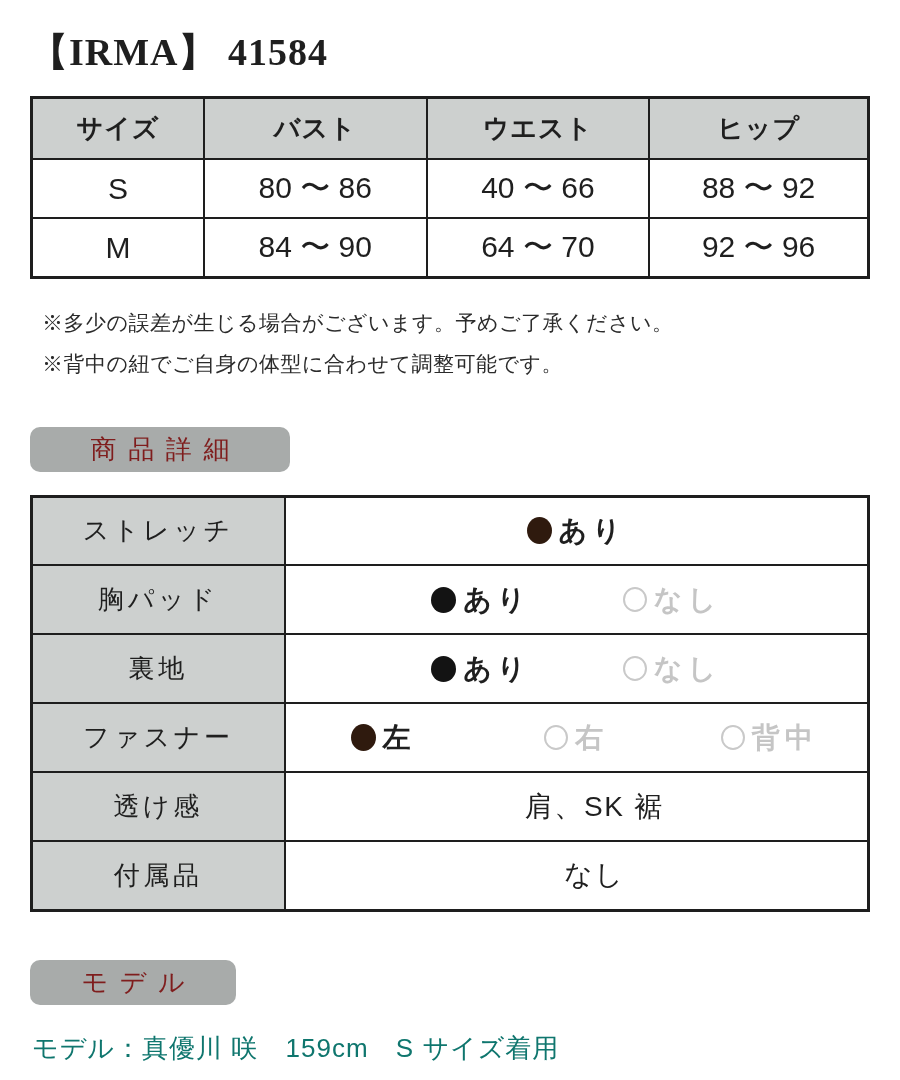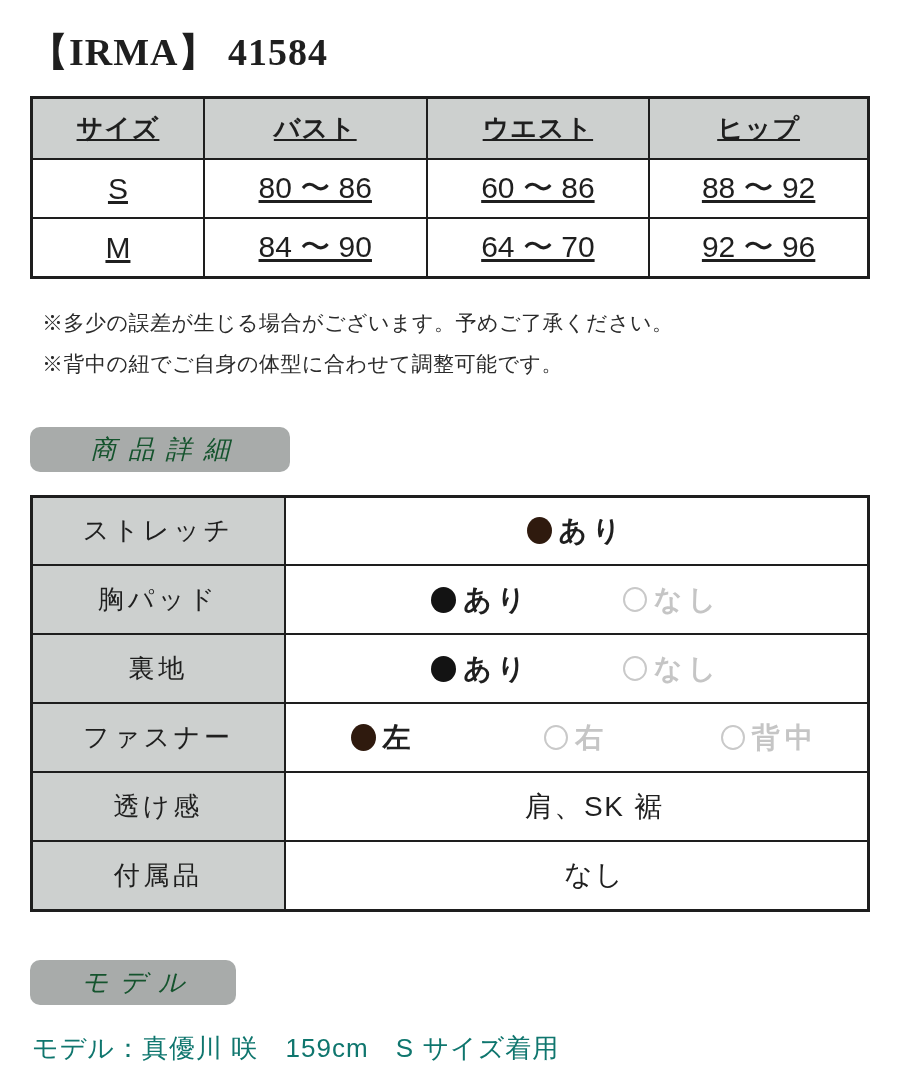--- a/index.html
+++ b/index.html
@@ -28,21 +28,20 @@
     width: 840px;
     margin-top: 22px;
     border-collapse: collapse;
     border: 3px solid #1e1e1e;
     table-layout: fixed;
   }
   table.size-table th, table.size-table td {
     border: 2px solid #1e1e1e;
     text-align: center;
     vertical-align: middle;
-    text-decoration: underline;
   }
   table.size-table th {
     background: #cdd0cf;
     height: 62px;
     font-size: 26px;
     font-weight: 600;
     letter-spacing: 1px;
   }
   table.size-table td {
     height: 59px;
@@ -59,30 +58,29 @@
   .note-line {
     font-size: 21px;
     color: #2b2b2b;
     line-height: 1.95;
     letter-spacing: 0.5px;
   }
 
   
   .badge {
     background: #a8abaa;
-    color: #14532d;
+    color: #7f1d1d;
     border-radius: 10px;
     height: 45px;
     display: flex;
     align-items: center;
     justify-content: center;
     font-size: 26px;
     letter-spacing: 0.45em;
     padding-left: 0.45em; 
-    font-style: italic;
   }
   .badge-details { width: 260px; margin-top: 42px; }
   .badge-model   { width: 206px; margin-top: 48px; }
 
   
   table.details-table {
     width: 840px;
     margin-top: 23px;
     border-collapse: collapse;
     border: 3px solid #1e1e1e;
@@ -142,21 +140,21 @@
         <th class="col-size">サイズ</th>
         <th class="col-bust">バスト</th>
         <th class="col-waist">ウエスト</th>
         <th class="col-hip">ヒップ</th>
       </tr>
     </thead>
     <tbody>
       <tr>
         <td>S</td>
         <td>80 〜 86</td>
-        <td>60 〜 86</td>
+        <td>40 〜 66</td>
         <td>88 〜 92</td>
       </tr>
       <tr>
         <td>M</td>
         <td>84 〜 90</td>
         <td>64 〜 70</td>
         <td>92 〜 96</td>
       </tr>
     </tbody>
   </table>

